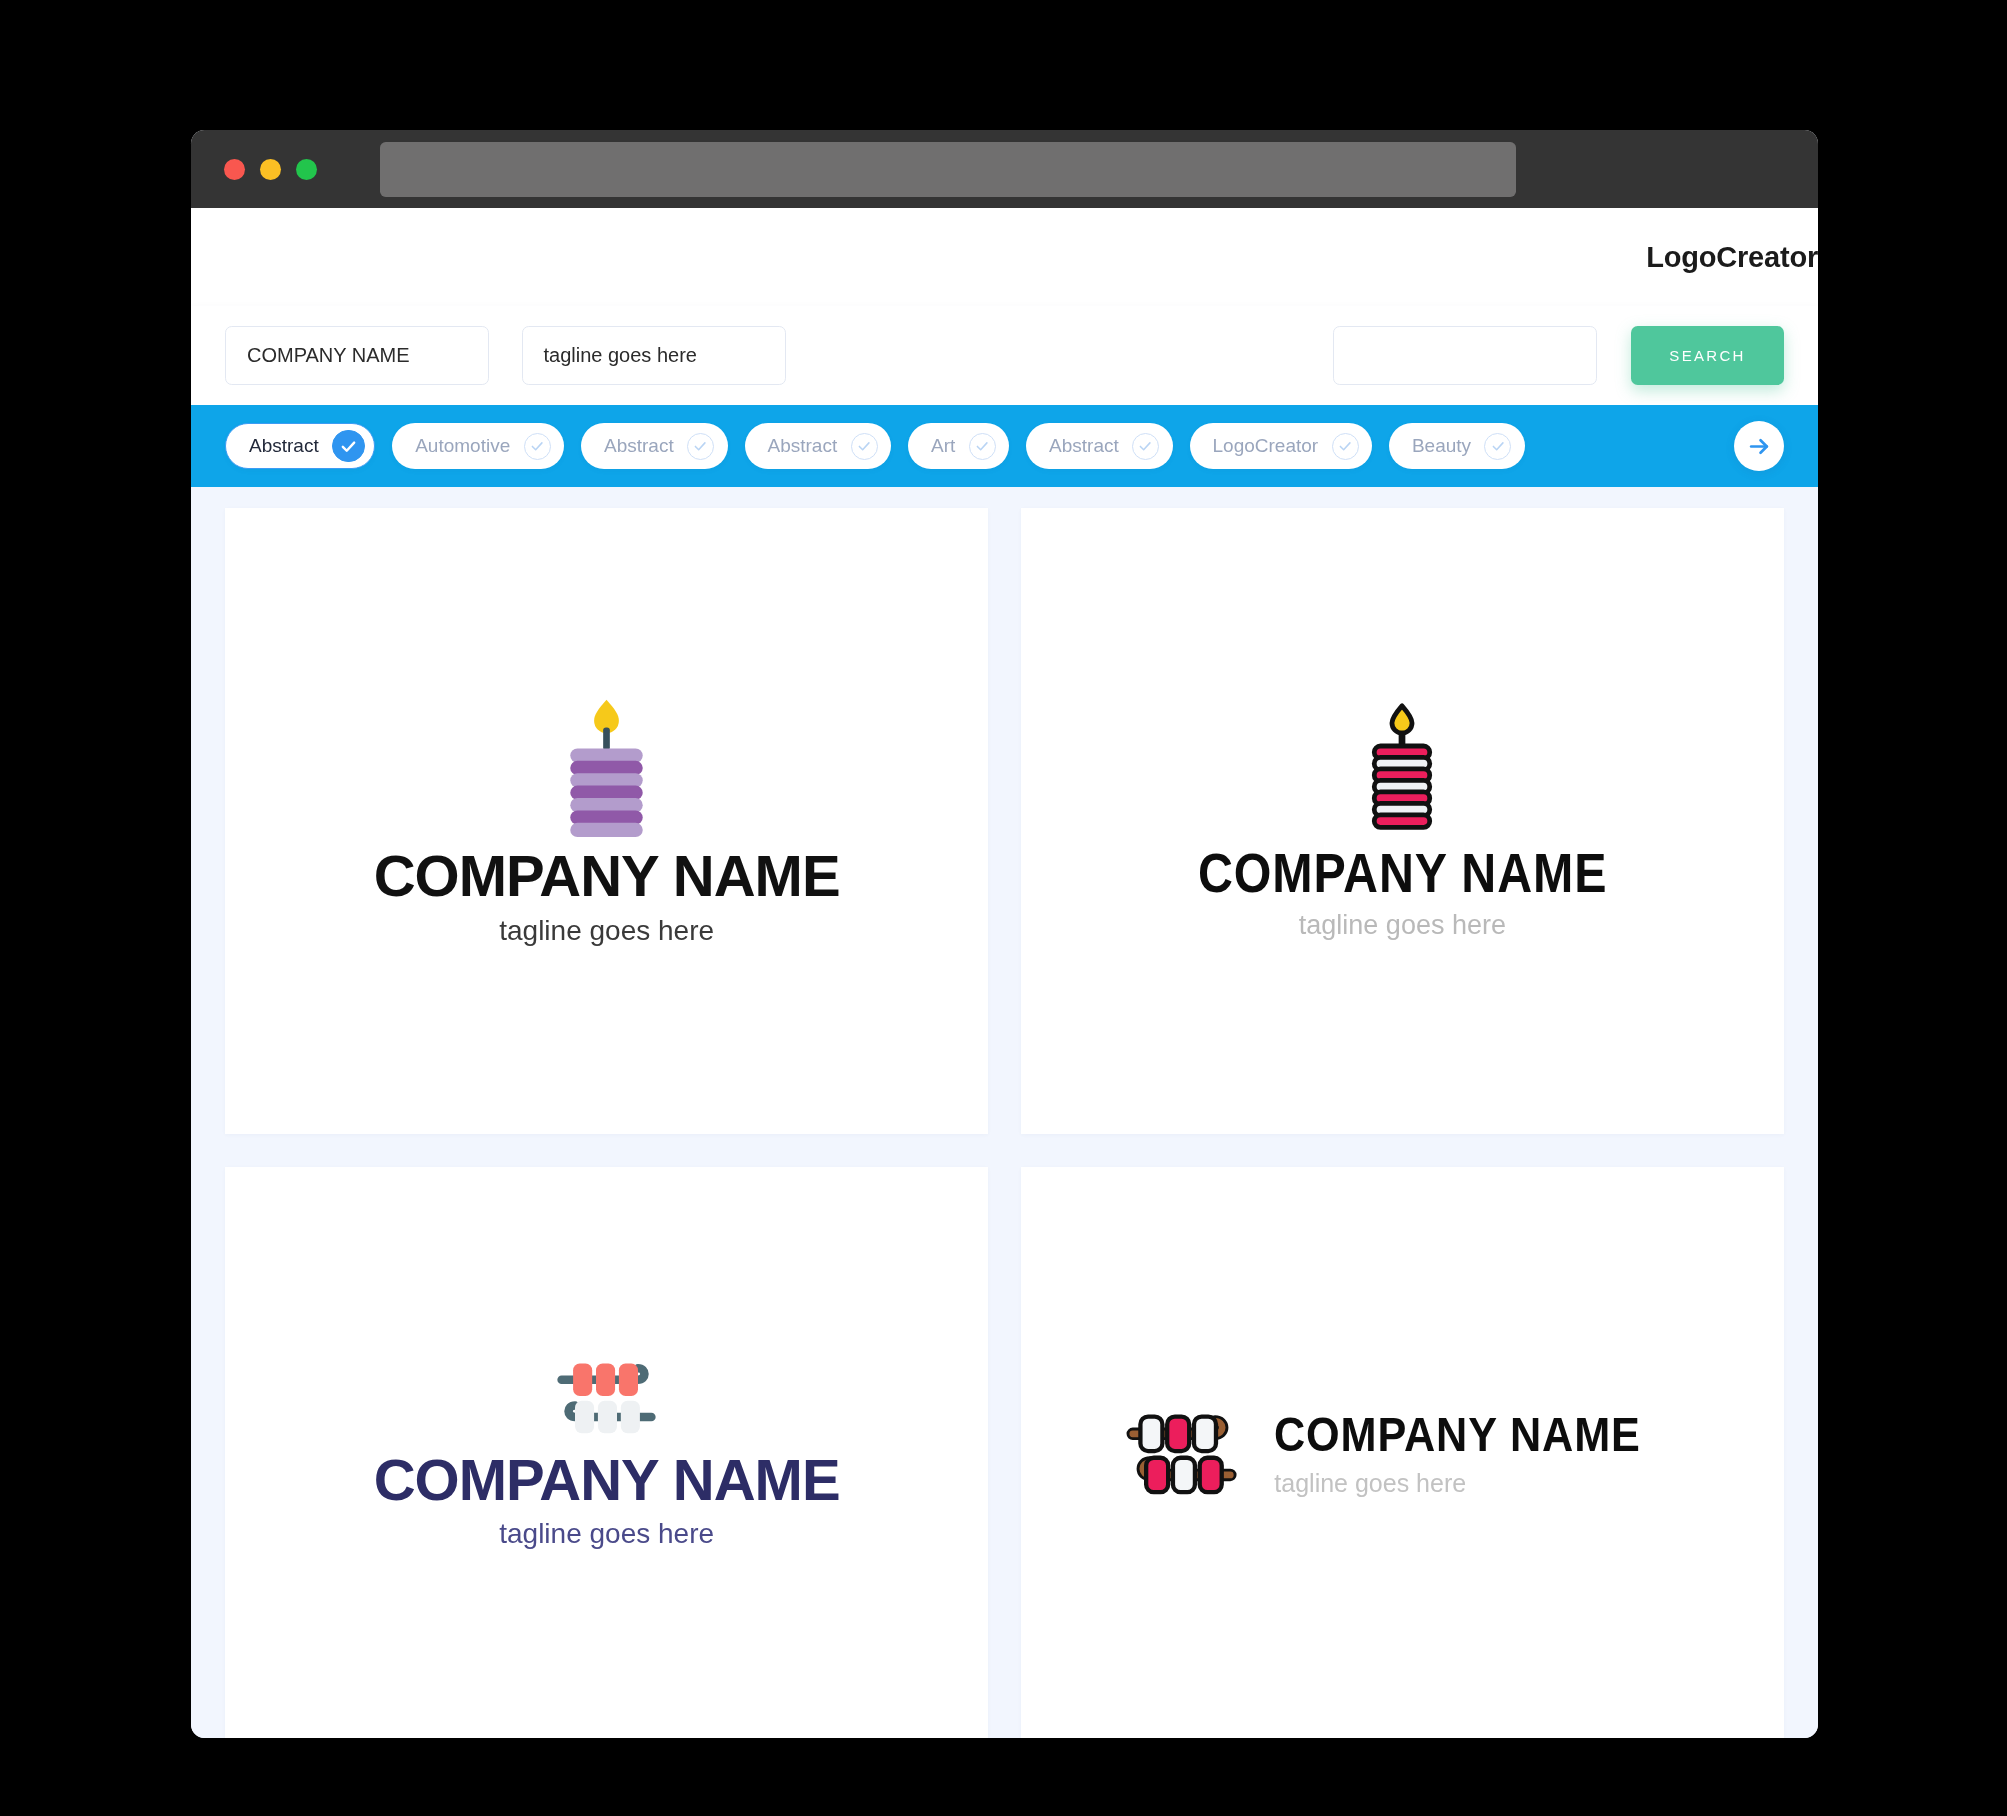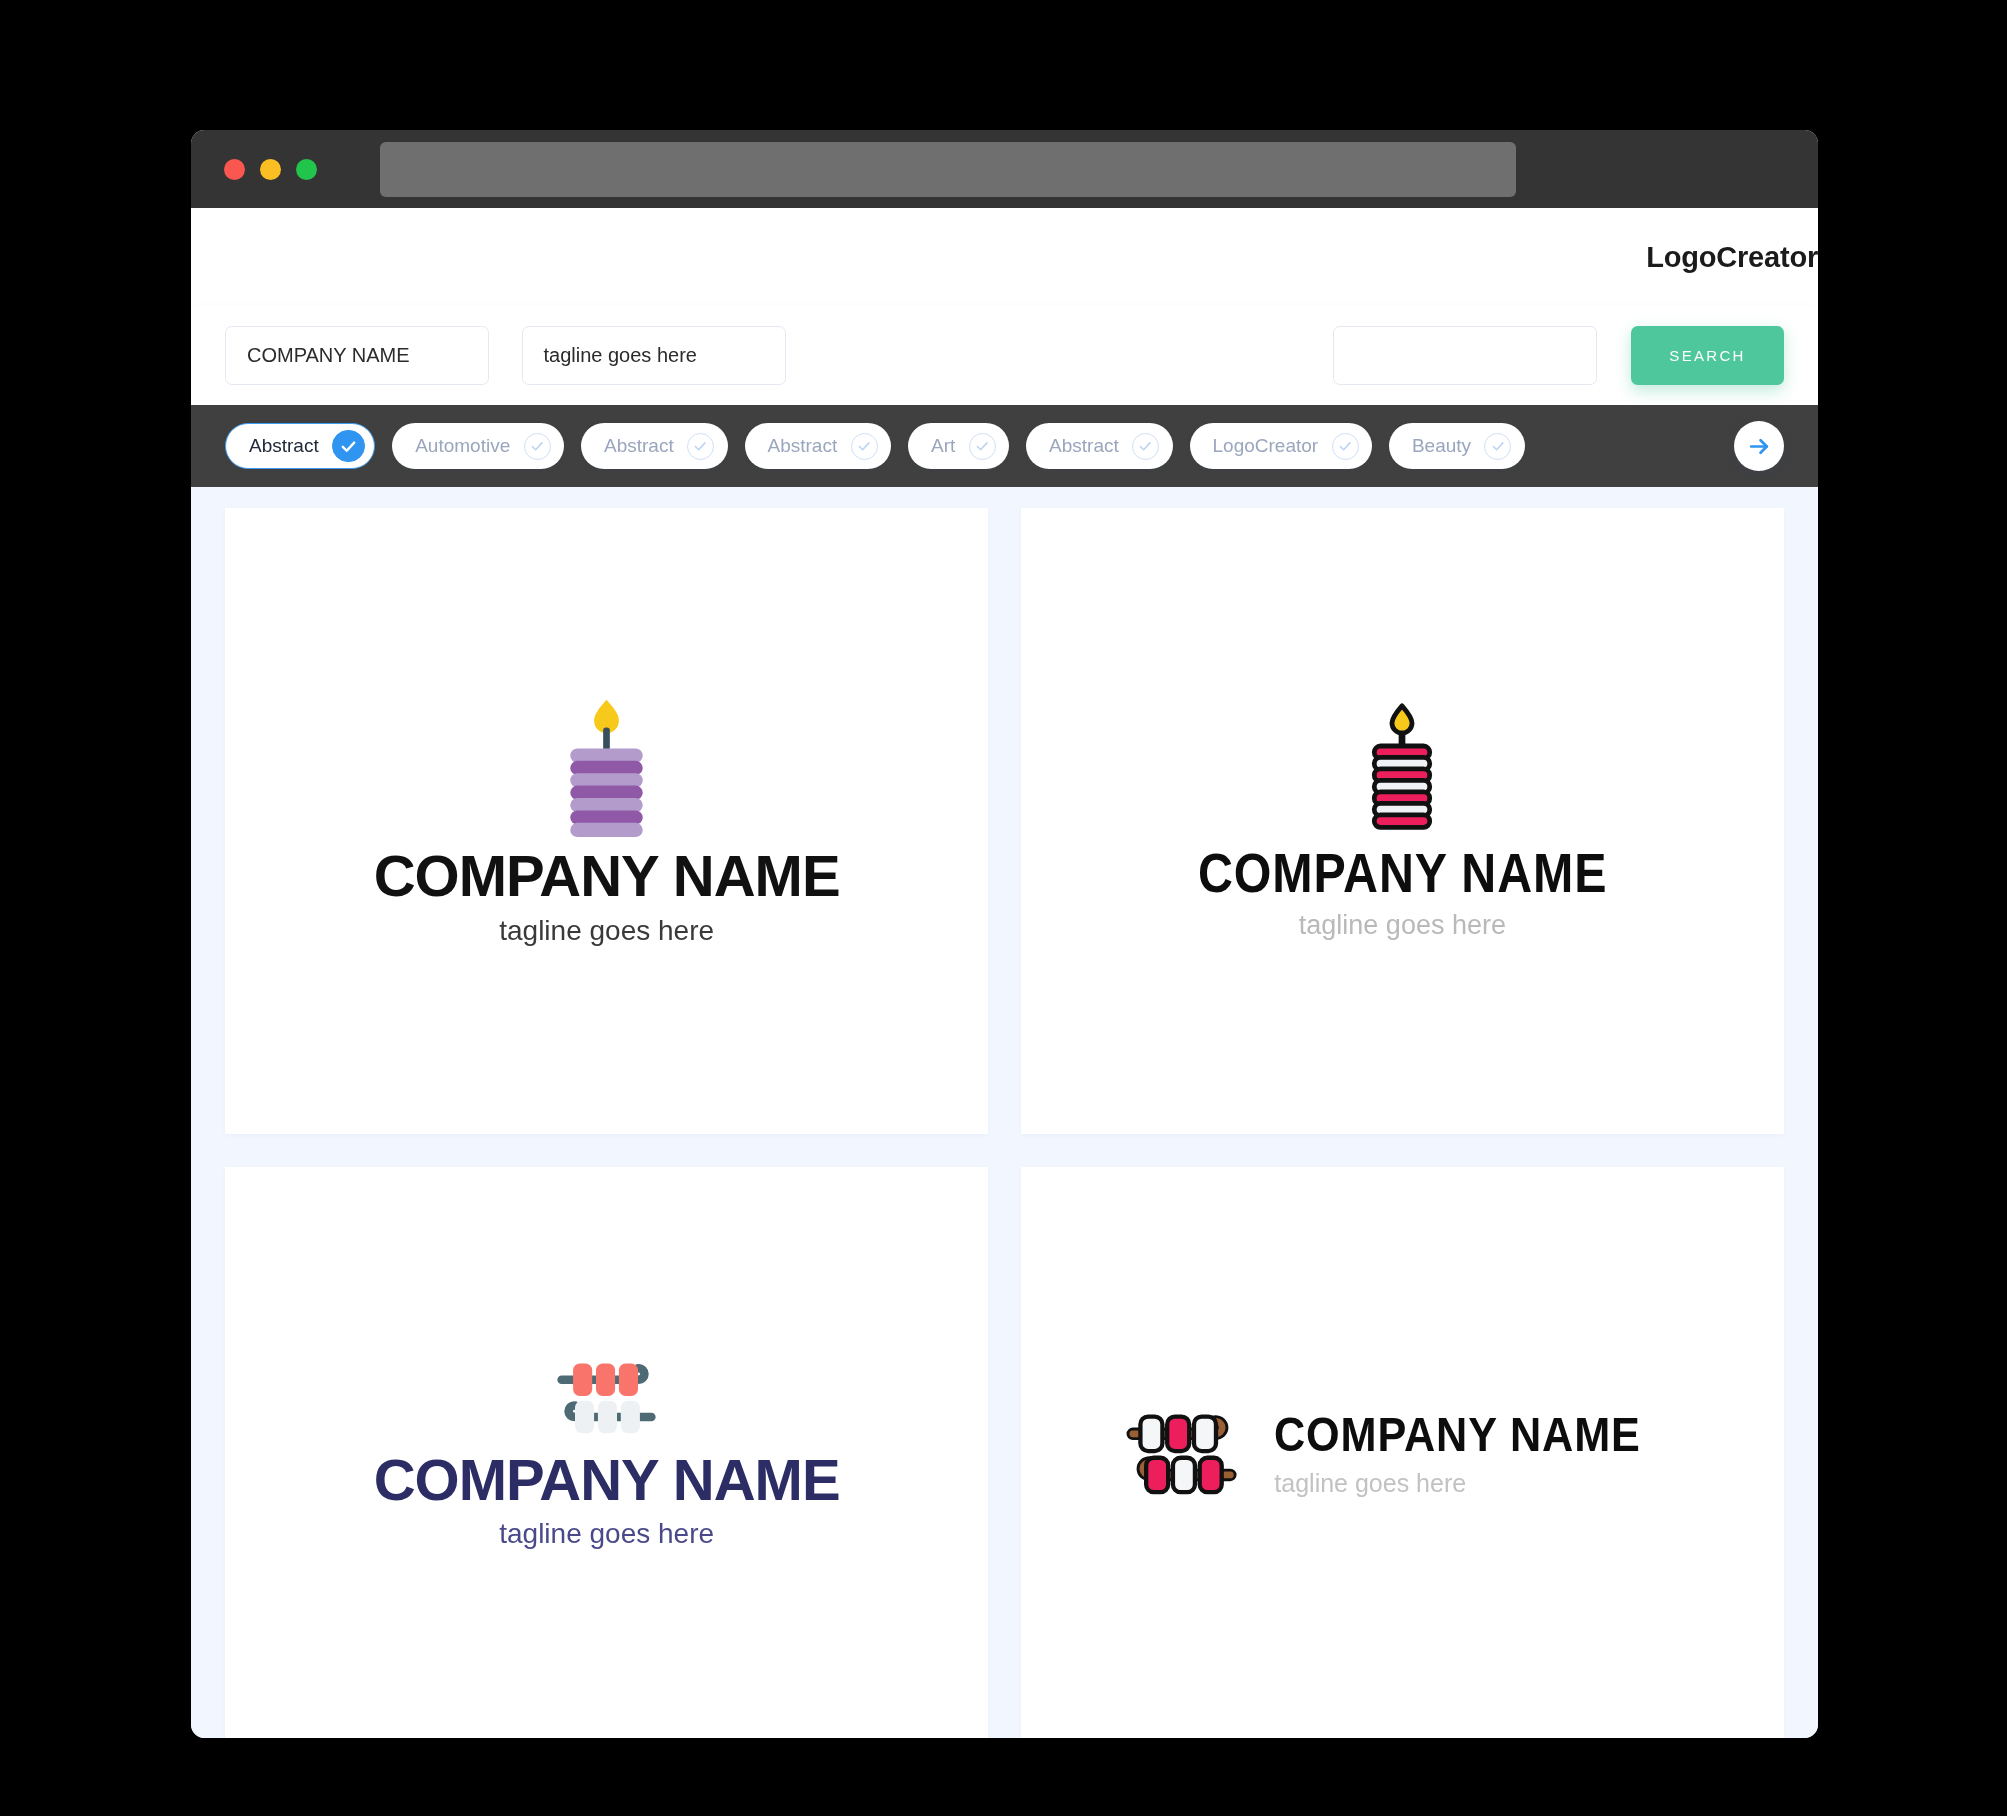--- a/index.html
+++ b/index.html
@@ -83,21 +83,21 @@
     border:none; border-radius:6.7px;
     font-size:15px; letter-spacing:2.3px;
     font-family:"Liberation Sans", sans-serif;
     cursor:pointer;
     box-shadow:0 5.7px 15.3px rgba(79,199,156,.35);
   }
 
   
   #chipsrow {
     height:82px;
-    background:#404040;
+    background:#0ea5e9;
     display:flex; align-items:center;
     padding:0 34px;
     position:relative;
     overflow:hidden;
   }
   .chip {
     height:46px;
     display:flex; align-items:center;
     background:#ffffff;
     border-radius:25px;

